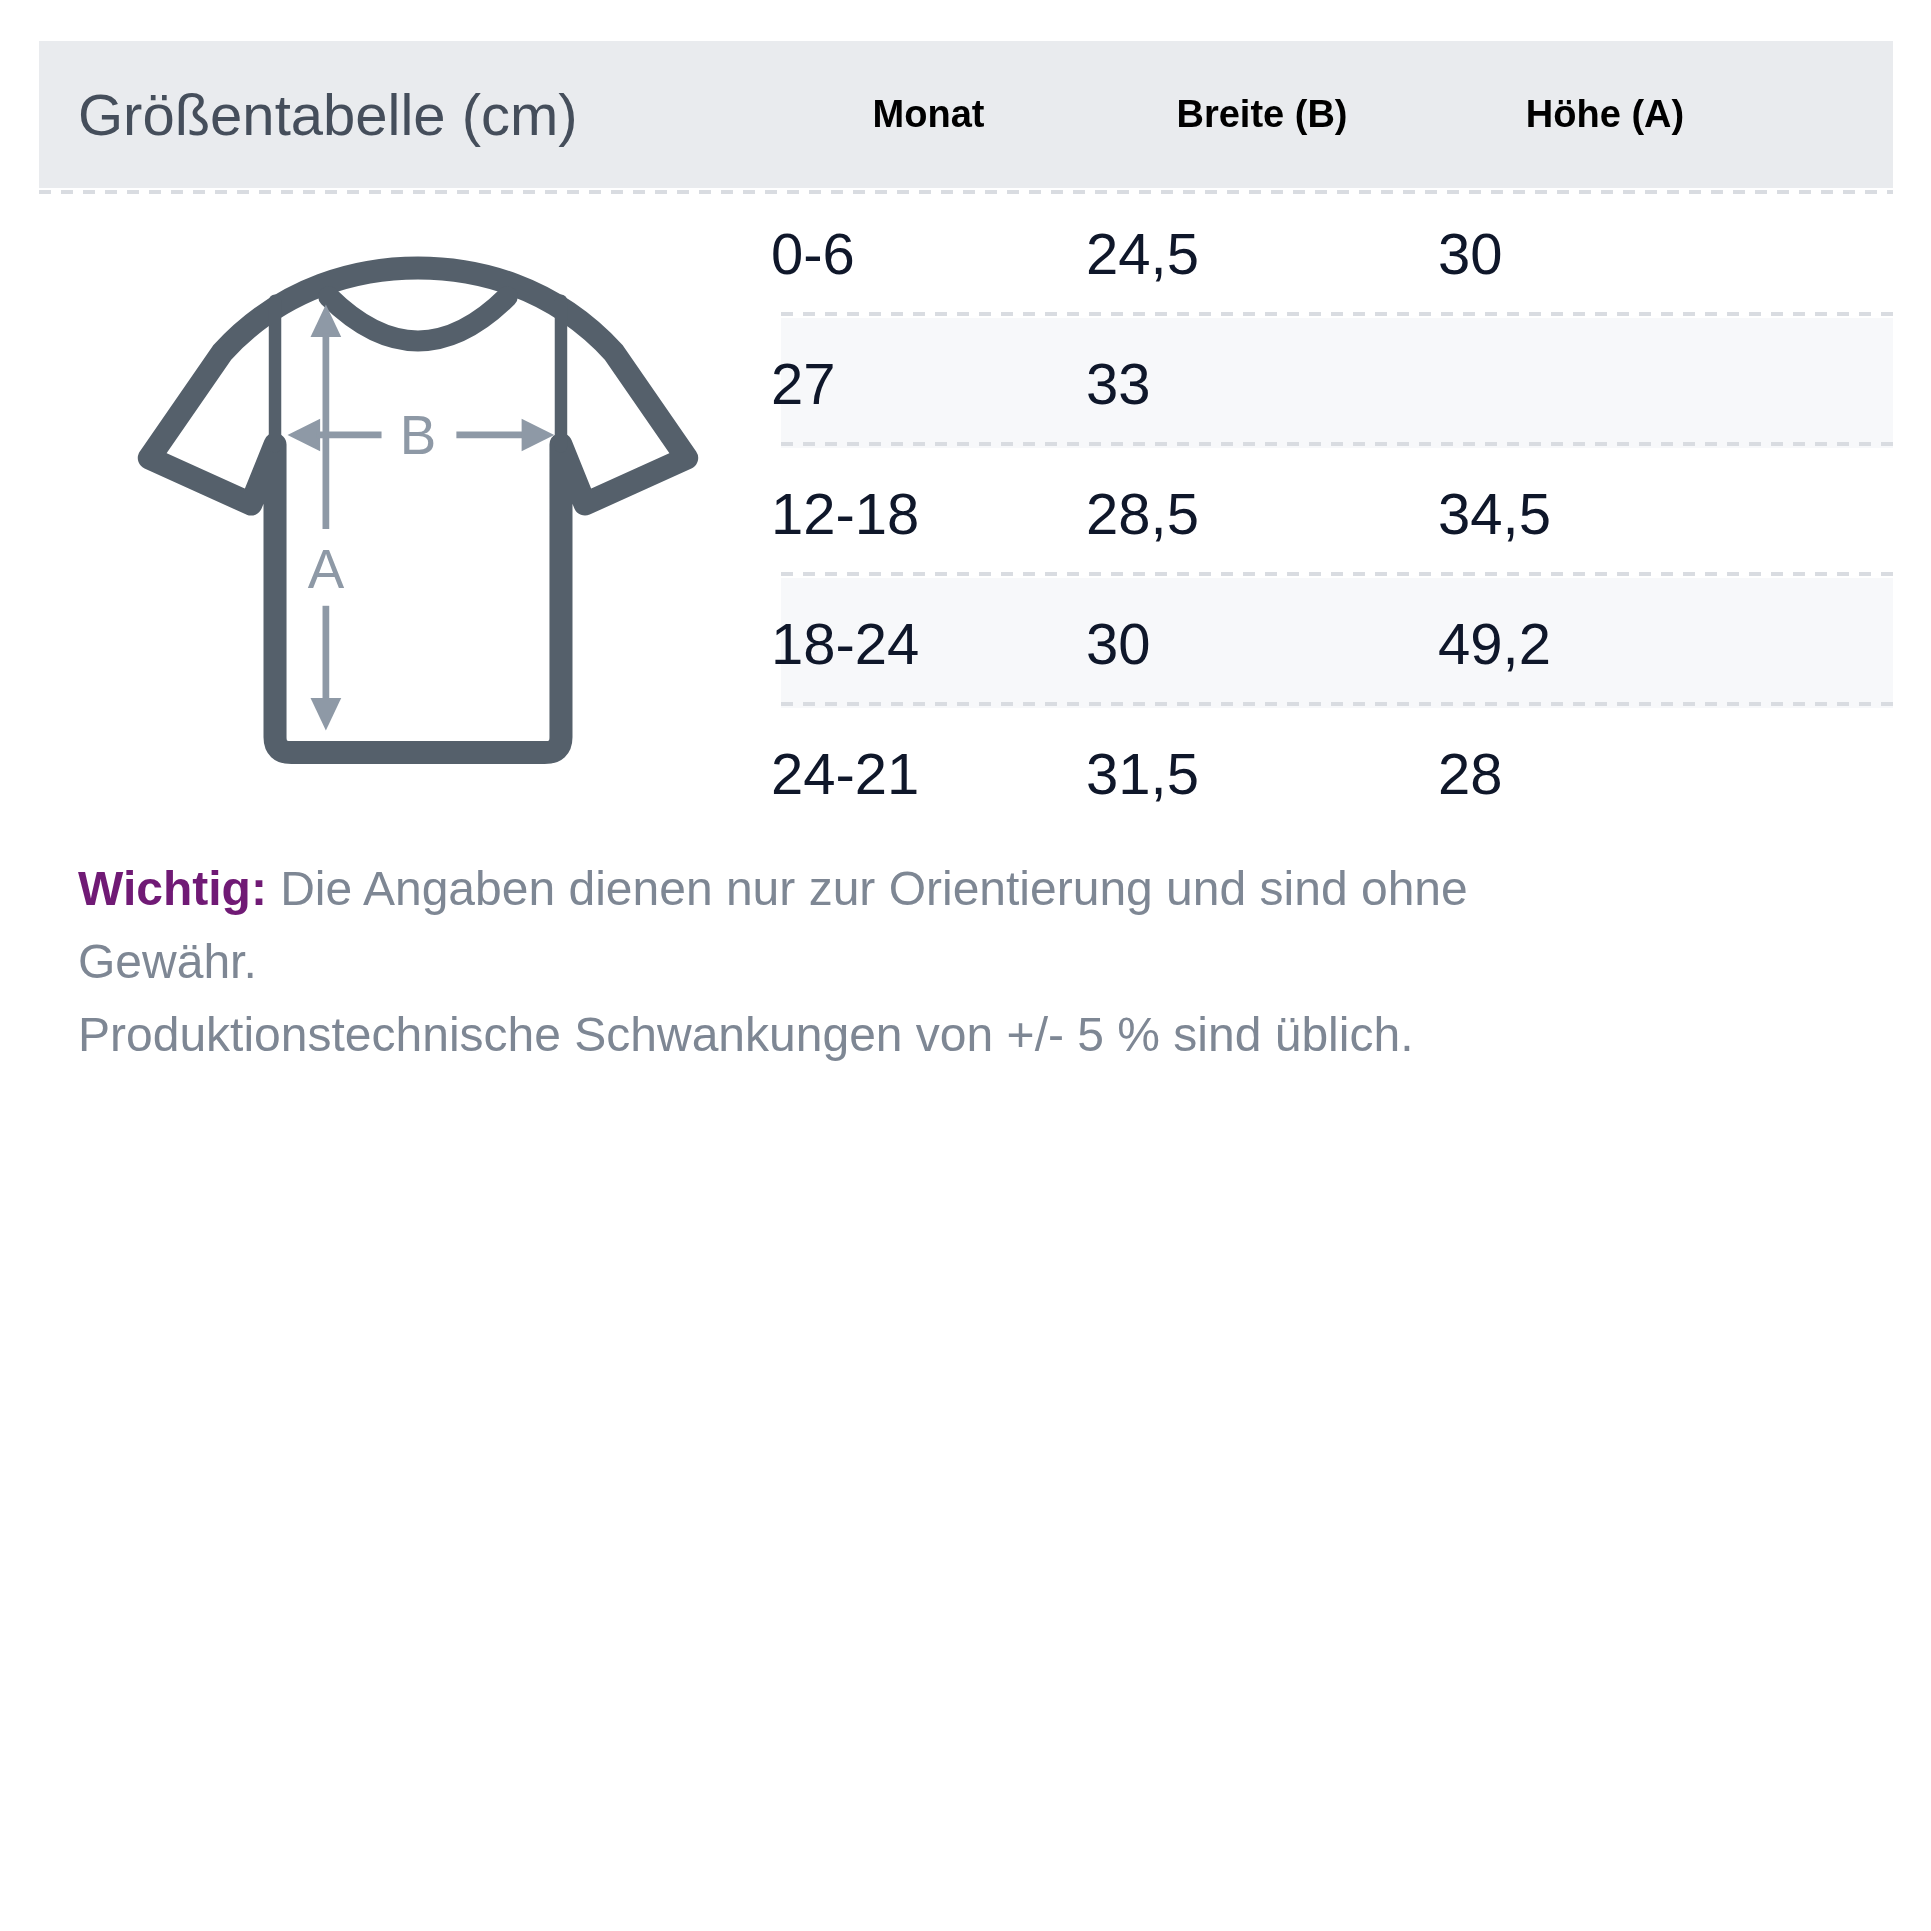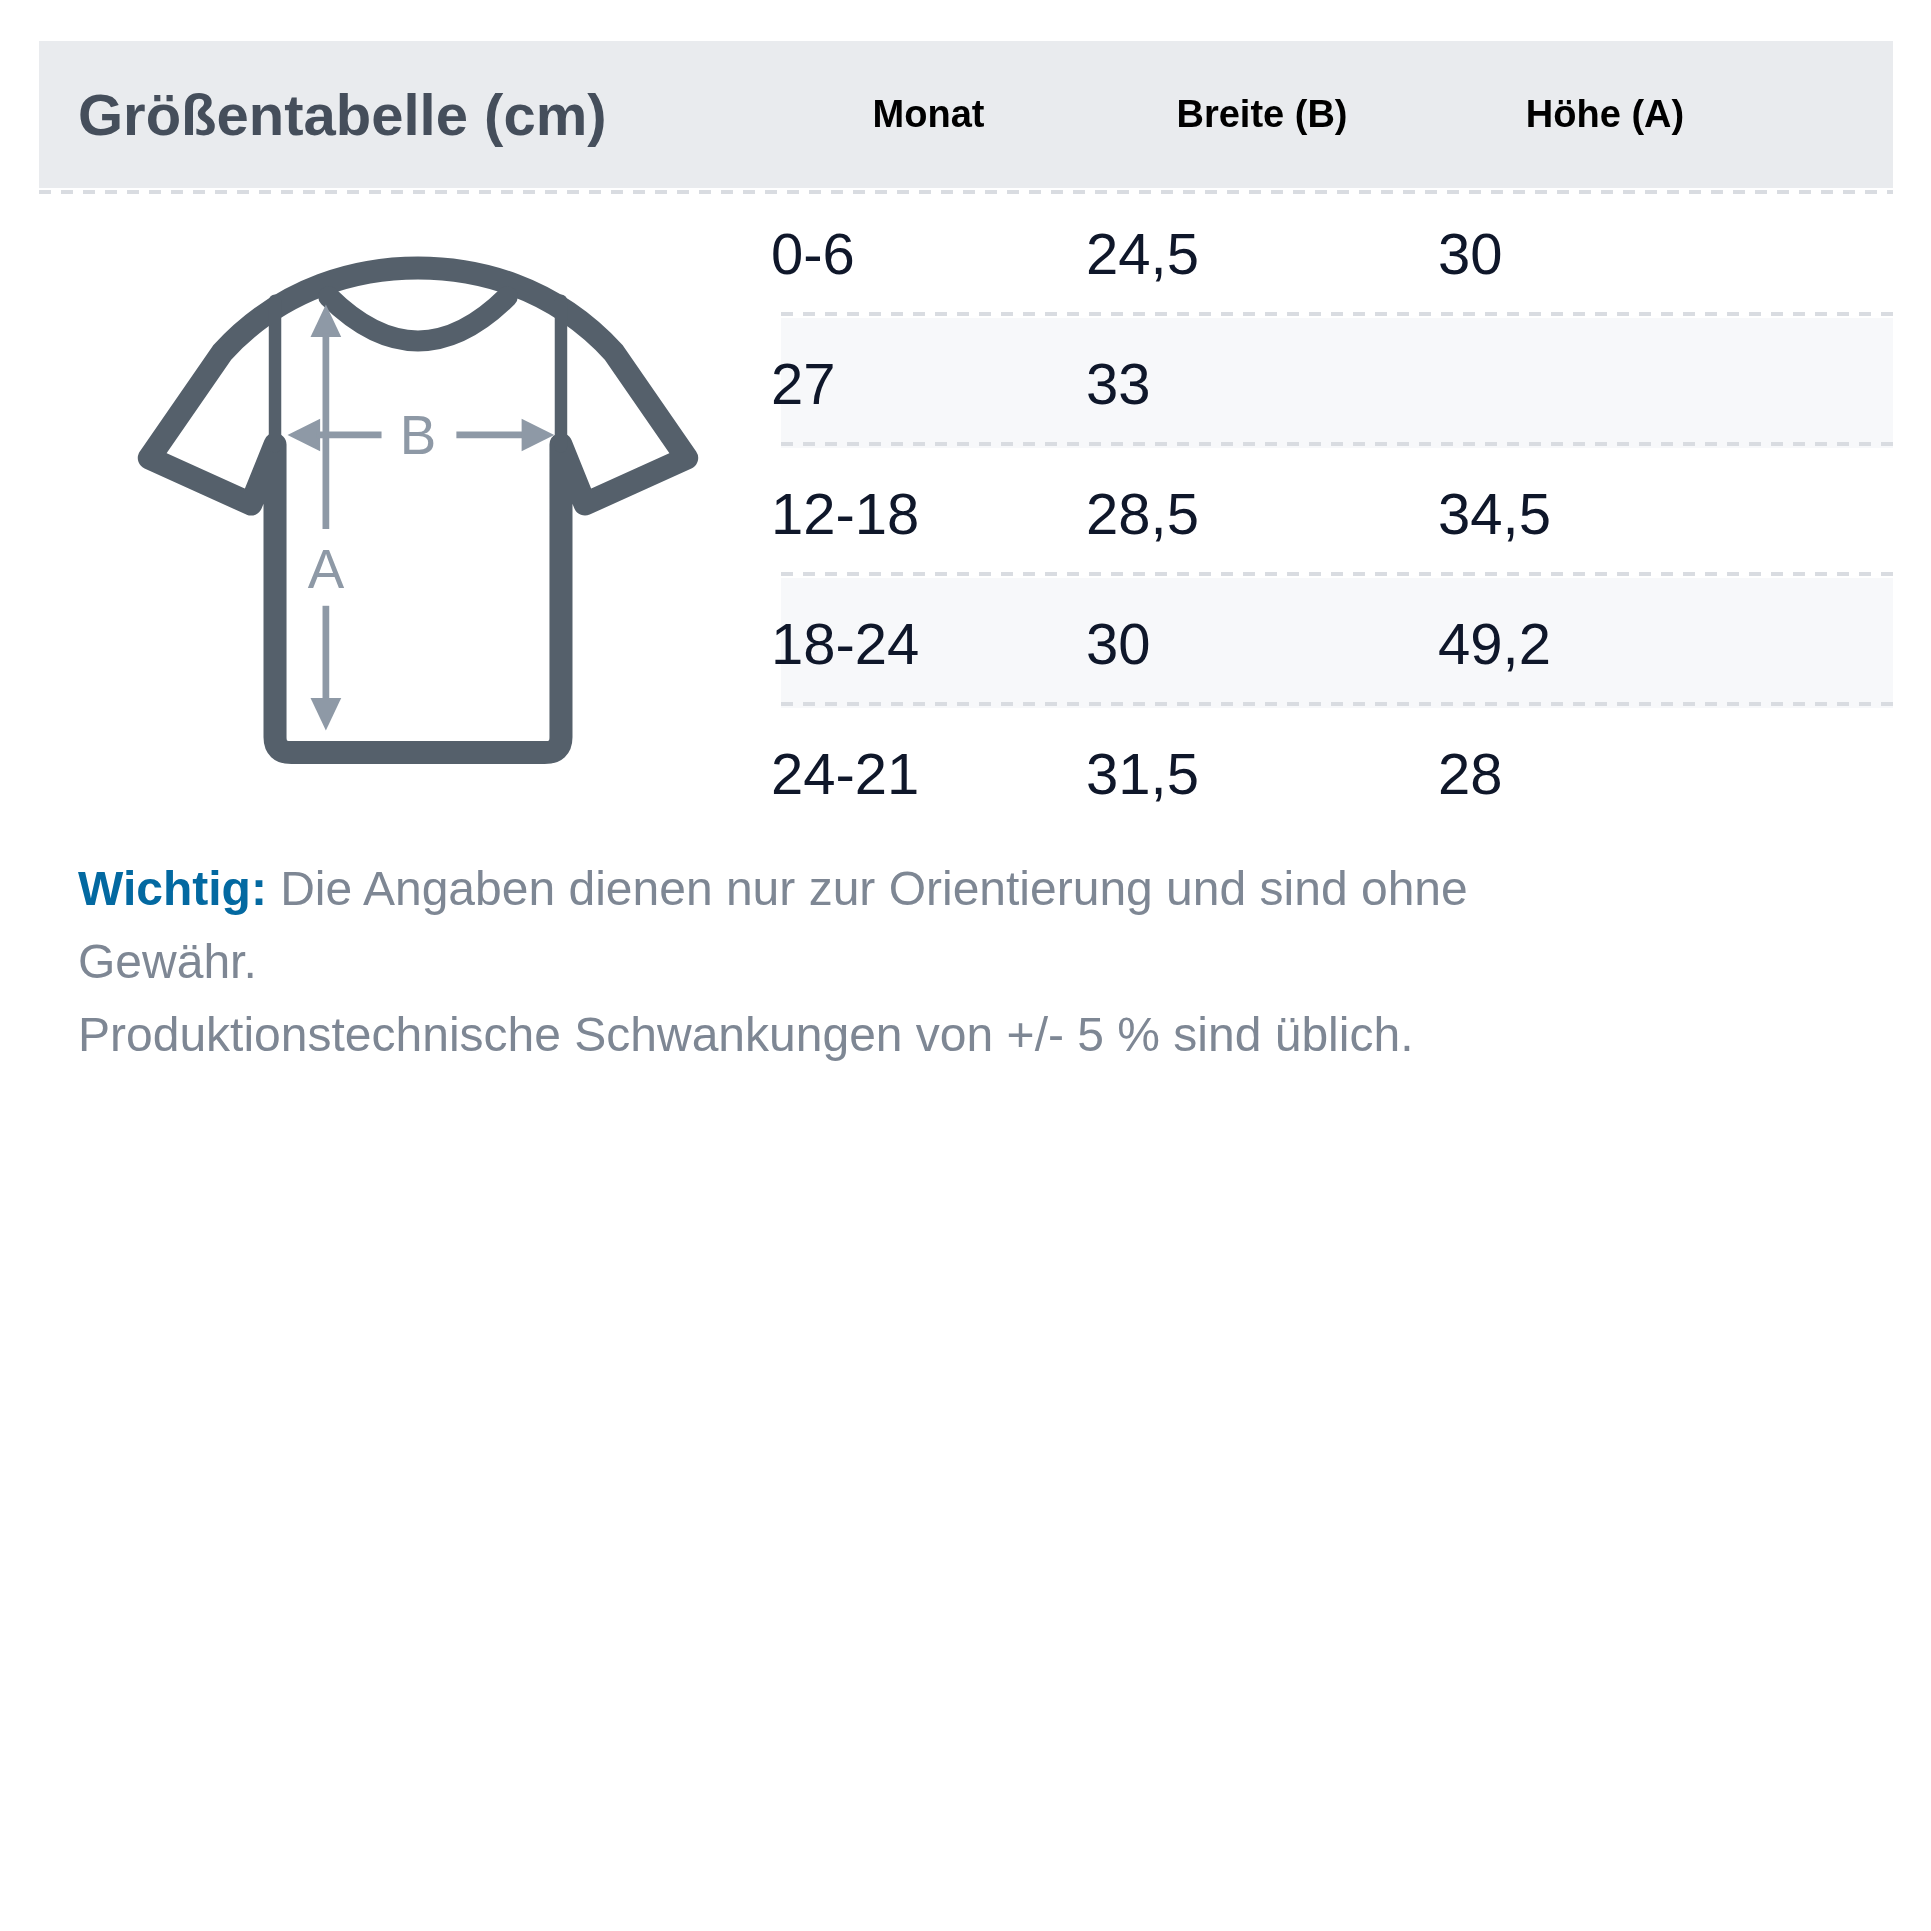--- a/index.html
+++ b/index.html
@@ -10,21 +10,21 @@
   }
   .sheet{position:absolute;left:39px;top:41px;width:1854px;}
 
   
   .thead{
     height:147px;background:#e9ebee;
     display:grid;grid-template-columns:732px 315px 352px 334px;
     align-items:center;
   }
   .title{
-    padding-left:39px;font-size:58px;font-weight:bold;color:#454e5b;
+    padding-left:39px;font-size:58px;font-weight:normal;color:#454e5b;
     white-space:nowrap;
   }
   .th{
     text-align:center;font-size:38px;font-weight:bold;color:#000000;
     white-space:nowrap;
   }
 
   
   .tbody{position:relative;}
   .tbody::before{ 
@@ -53,21 +53,21 @@
   .shirt .seam{fill:none;stroke:#55606b;stroke-width:13;stroke-linecap:round;}
   .shirt .collar{fill:none;stroke:#55606b;stroke-width:22;stroke-linecap:round;}
   .shirt .arrow-line{fill:none;stroke:#8e99a6;stroke-width:7;}
   .shirt .arrow-head{fill:#8e99a6;stroke:none;}
   .shirt text{font-family:"Liberation Sans",sans-serif;font-size:57px;fill:#8e99a6;text-anchor:middle;}
 
   
   .note{margin-top:13.5px;padding-left:39px;max-width:1468px;
         font-size:48px;line-height:73px;color:#7e8794;}
   .note p{margin:0;}
-  .note .note-bold{font-weight:bold;color:#0369a1;}
+  .note .note-bold{font-weight:bold;color:#701a75;}
 </style>
 </head>
 <body>
 
 <div class="sheet">
 
   <div class="thead">
     <div class="title">Größentabelle (cm)</div>
     <div class="th">Monat</div>
     <div class="th">Breite (B)</div>

